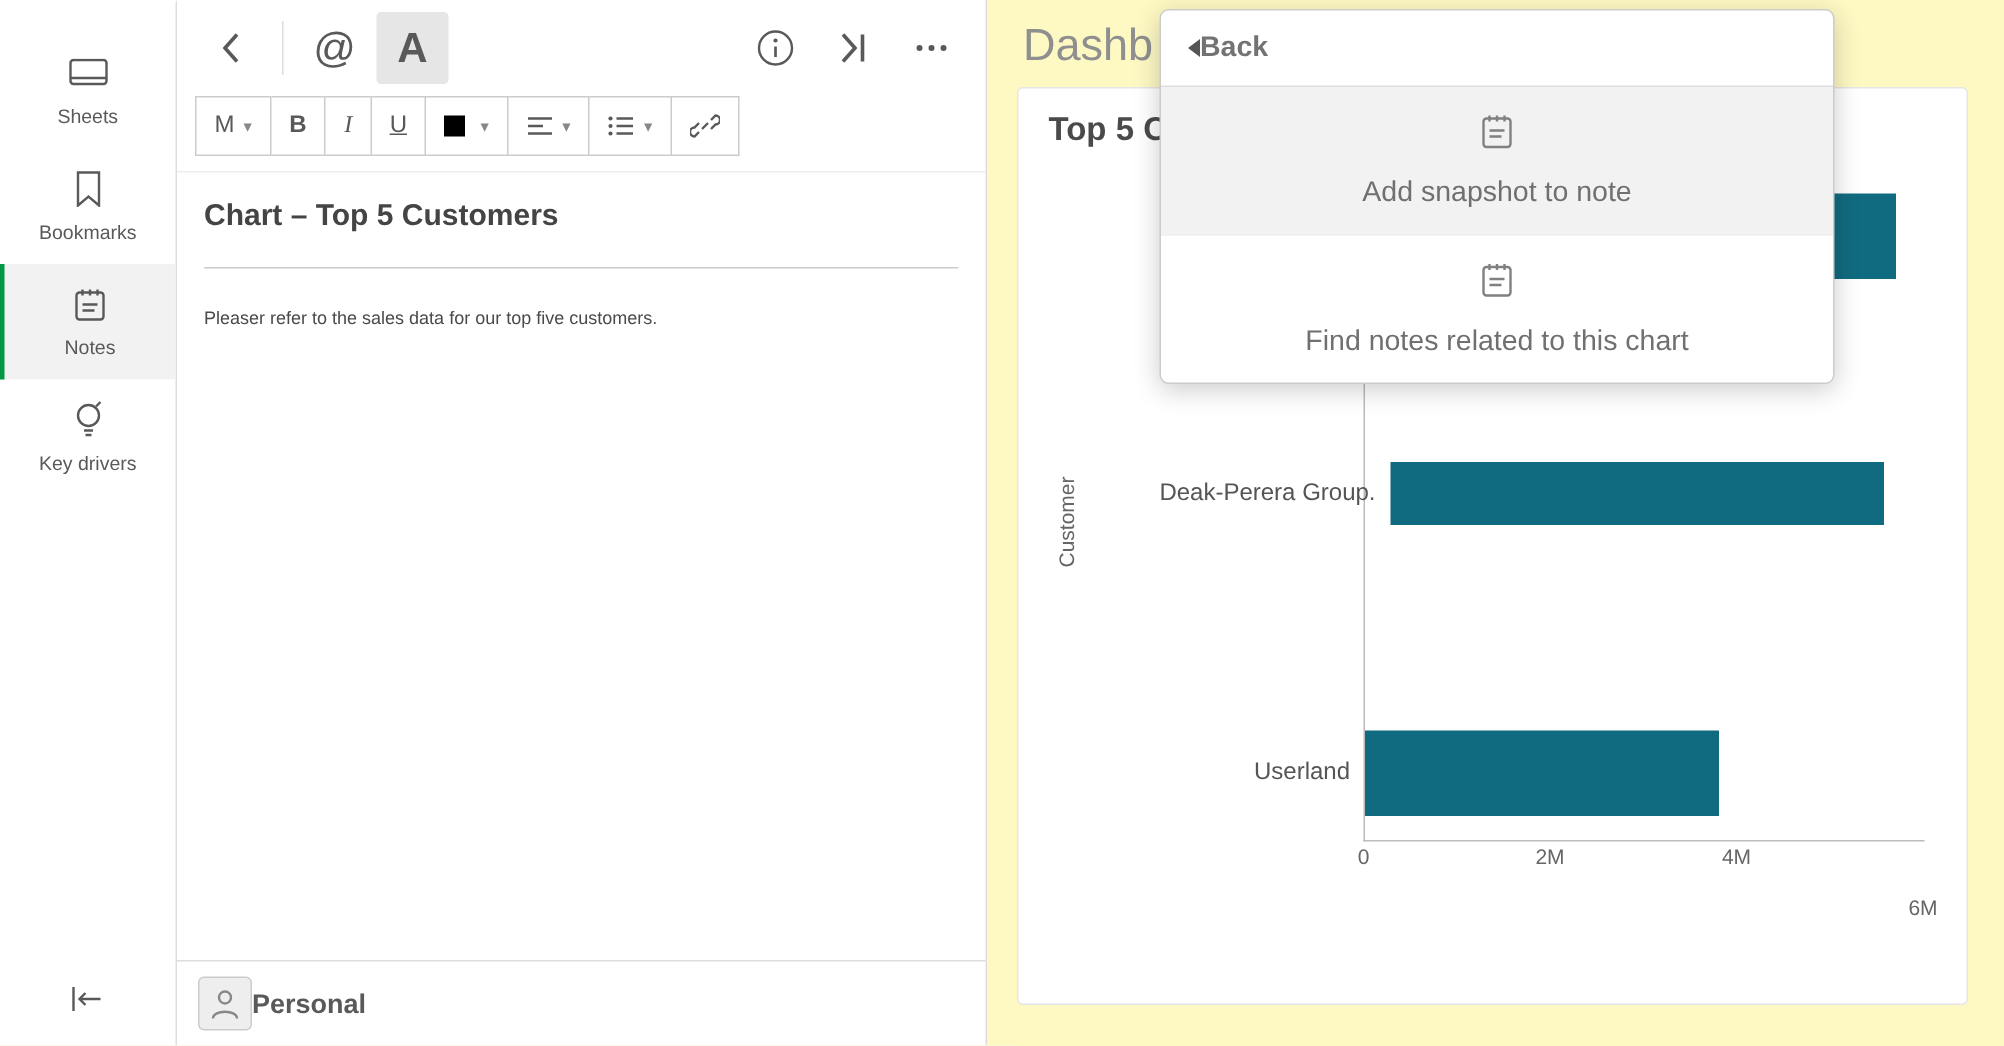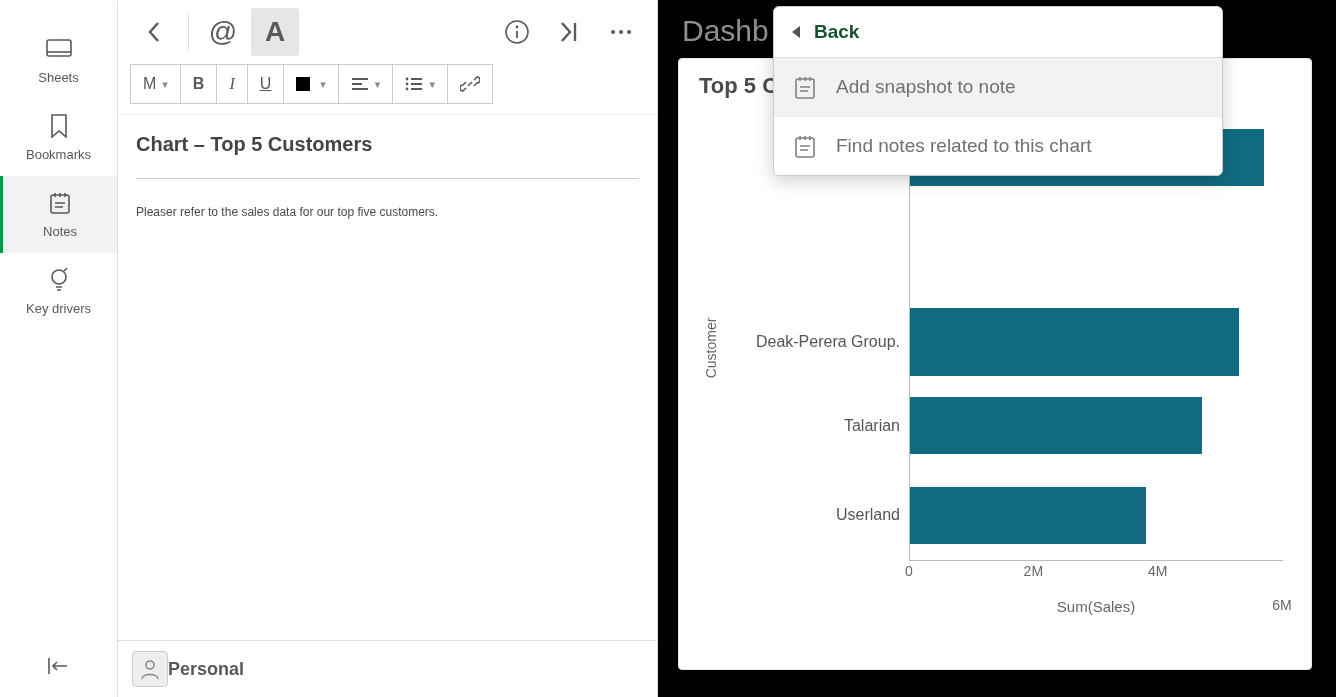--- a/index.html
+++ b/index.html
@@ -135,21 +135,21 @@
     font-size:18px;
     font-weight:600;
   }
   .avatar-box {
     width:36px;height:36px;border:1px solid #ccc;border-radius:4px;background:#eee;
     display:flex;align-items:center;justify-content:center;
   }
   
   .dash-panel {
     flex:1;
-    background:#000000;
+    background:#fef9c3;
     position:relative;
     padding: 0 0 0 0;
   }
   .dash-title {
     font-size: 30px;
     color:#8f8f8f;
     padding: 14px 24px 10px 24px;
   }
   .chart-card {
     background:#fff;
@@ -219,32 +219,33 @@
     left: 773px;
     width: 450px;
     background:#fff;
     border:1px solid #ccc;
     border-radius:6px;
     box-shadow: 0 4px 18px rgba(0,0,0,0.2);
     overflow:hidden;
     z-index:50;
   }
   .cm-header {
-    display:flex; align-items:center; gap:14px;
+    display:flex; align-items:center; gap:0;
     padding: 14px 18px;
     border-bottom:1px solid #ddd;
-    font-size:19px; font-weight:600; color:#14532d;
+    font-size:19px; font-weight:600; color:#737373;
     cursor:pointer;
   }
   .cm-item {
     display:flex; align-items:center; gap:18px;
     padding: 16px 18px;
     font-size:19px; color:#707070;
     border-bottom:1px solid #eee;
     cursor:pointer;
+    flex-direction:column;
   }
   .cm-item:last-child { border-bottom:none; }
   .cm-item.hover { background:#f2f2f2; }
   .cm-icn { width:26px; height:26px; display:flex;align-items:center;justify-content:center; color:#808080;}
   .chev-icon{display:inline-block;width:0;height:0;border-top:6px solid transparent;border-bottom:6px solid transparent;border-right:8px solid #555;}
 </style>
 </head>
 <body>
 
 <div class="app">
@@ -393,37 +394,33 @@
   <div class="dash-panel">
     <div class="dash-title">Dashb</div>
     <div class="chart-card">
       <div class="chart-title">Top 5 C</div>
       <div class="chart-area">
         <div class="ylabel">Customer</div>
         <div class="plot" id="plot">
             <div class="bar" style="left: 0px; top: 16.092px; width: 354.35px; height: 57.216px; background: rgb(17, 107, 128);">
               <div class="bar-label"></div>
             </div>
-            <div class="bar" style="left: 0px; top: 194.892px; width: 329.483px; height: 68px; background: rgb(17, 107, 128);">
+            <div class="bar" style="left: 17px; top: 194.892px; width: 329.483px; height: 42px; background: rgb(17, 107, 128);">
               <div class="bar-label">Deak-Perera Group.</div>
-            </div>
-            <div class="bar" style="left: 0px; top: 284.292px; width: 292.183px; height: 57.216px; background: rgb(17, 107, 128);">
-              <div class="bar-label">Talarian</div>
             </div>
             <div class="bar" style="left: 0px; top: 373.692px; width: 236.233px; height: 57.216px; background: rgb(17, 107, 128);">
               <div class="bar-label">Userland</div>
             </div>
           </div>
         <div class="xaxis" id="xaxis">
             <div class="xtick" style="left: 0px;">0</div>
             <div class="xtick" style="left: 124.333px;">2M</div>
             <div class="xtick" style="left: 248.667px;">4M</div>
             <div class="xtick" style="left: 373px; margin-top: 34px;">6M</div>
           </div>
-        <div class="xlabel">Sum(Sales)</div>
       </div>
     </div>
   </div>
 </div>
 
 <div class="context-menu">
   <div class="cm-header">
     <span class="chev-icon"></span>
     <span>Back</span>
   </div>

